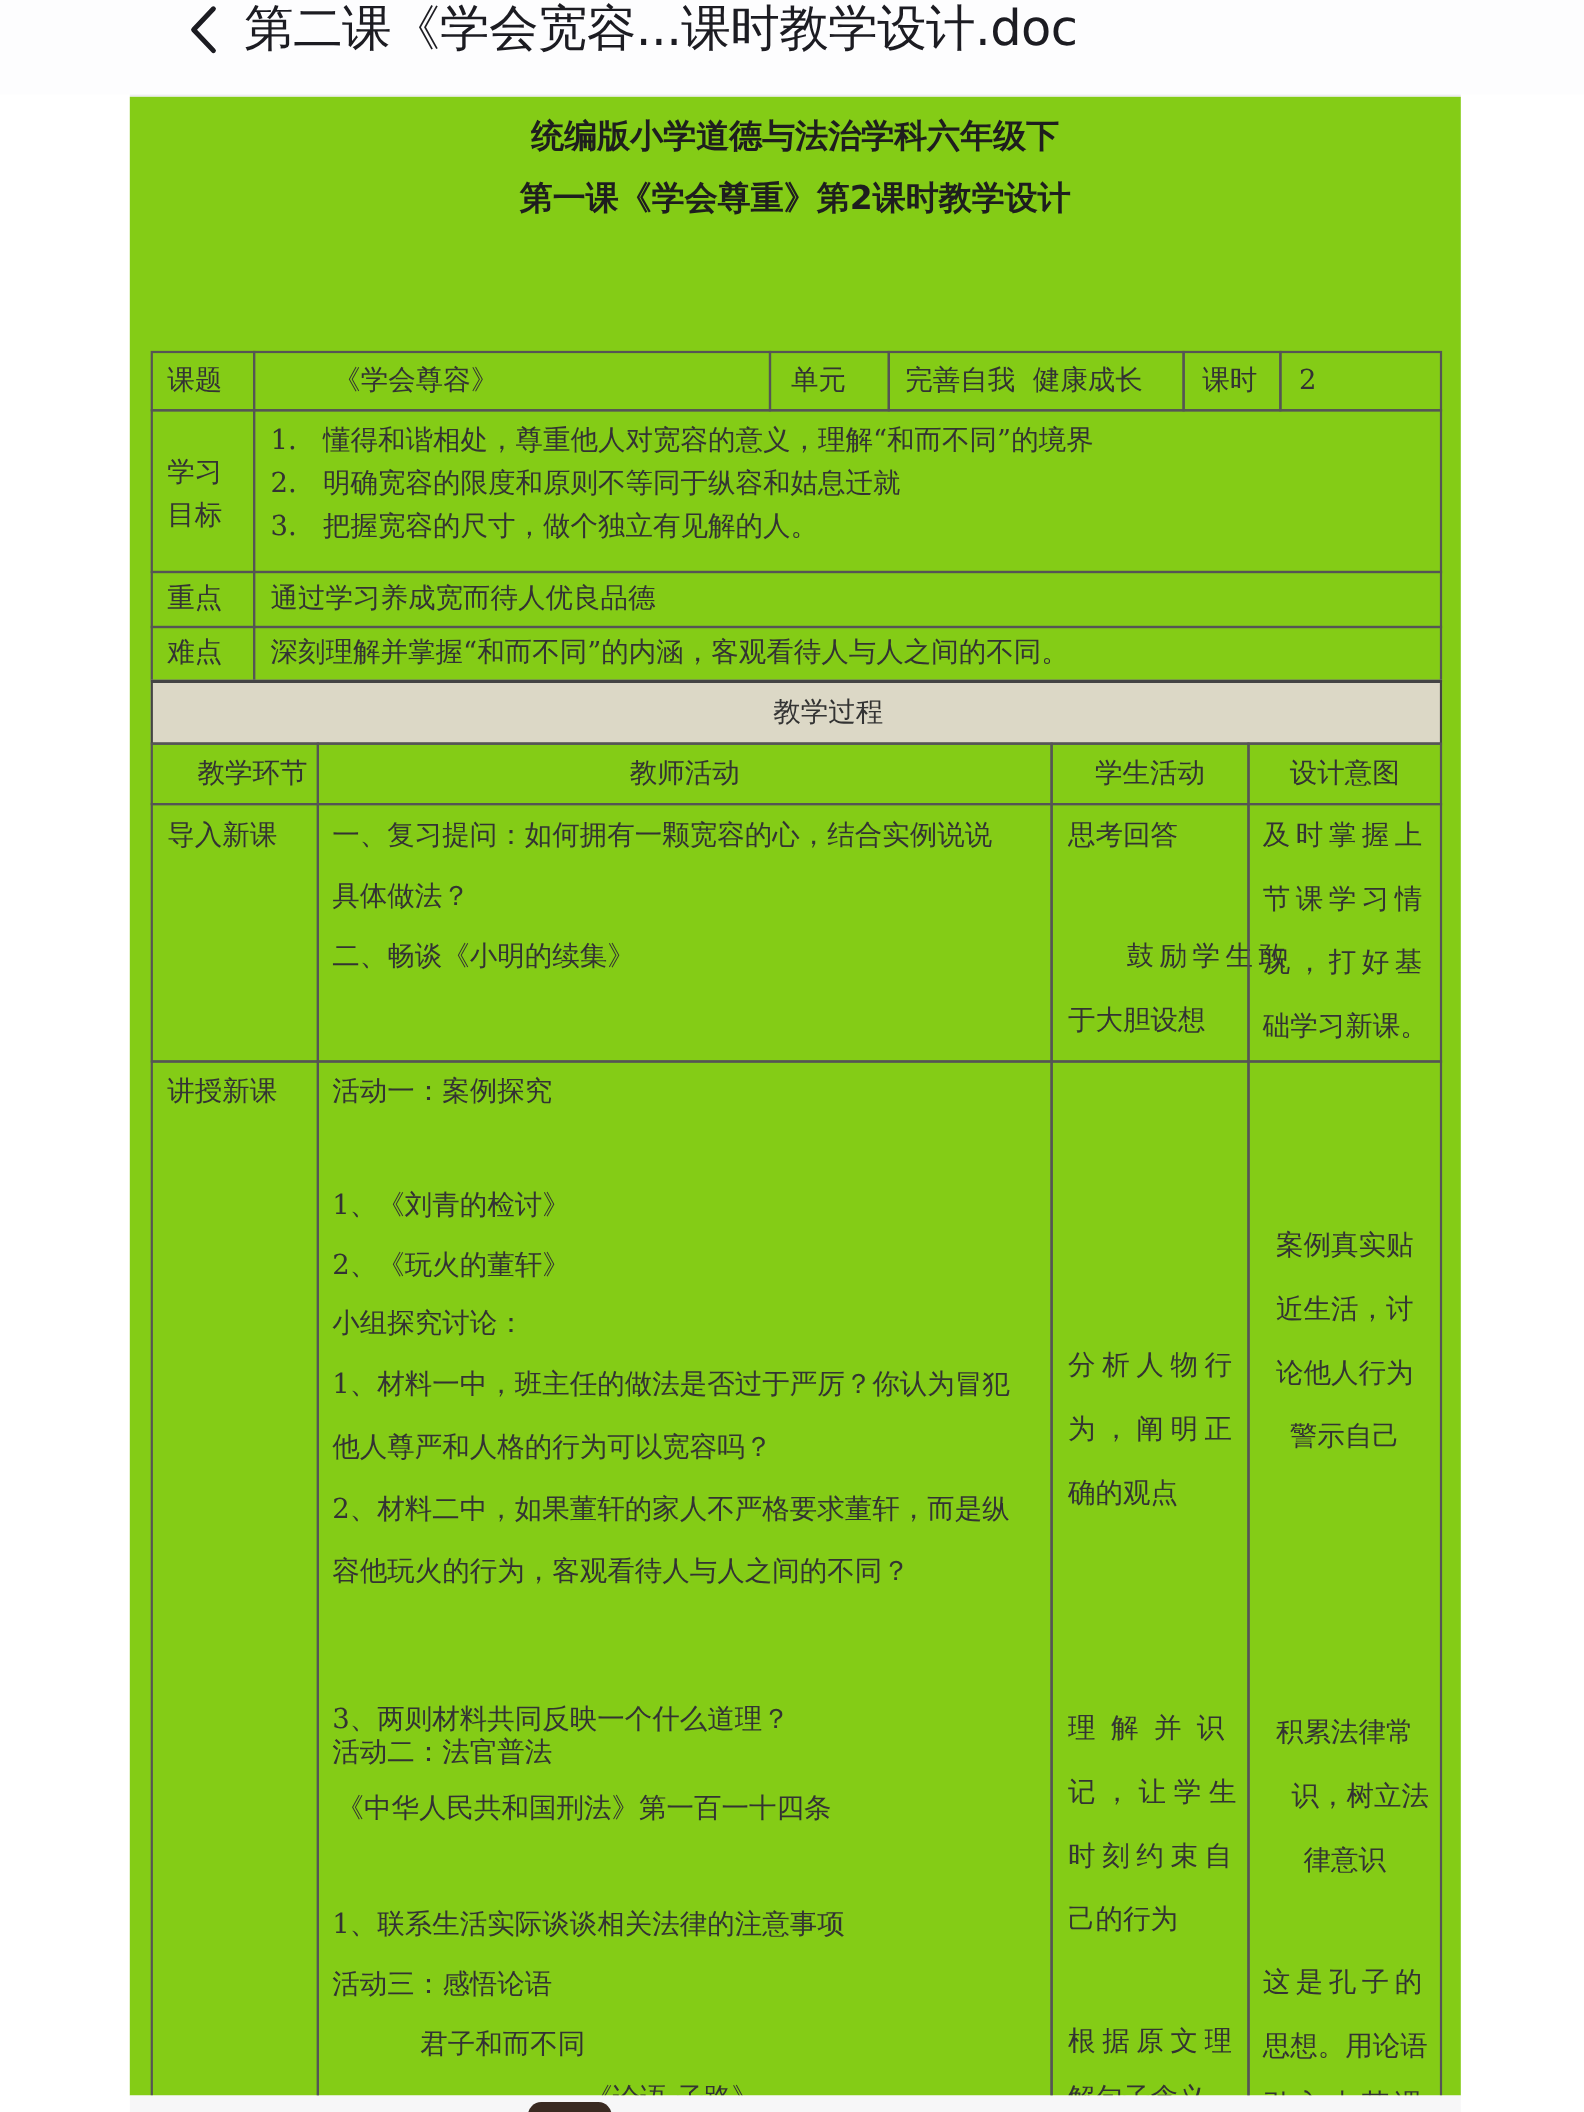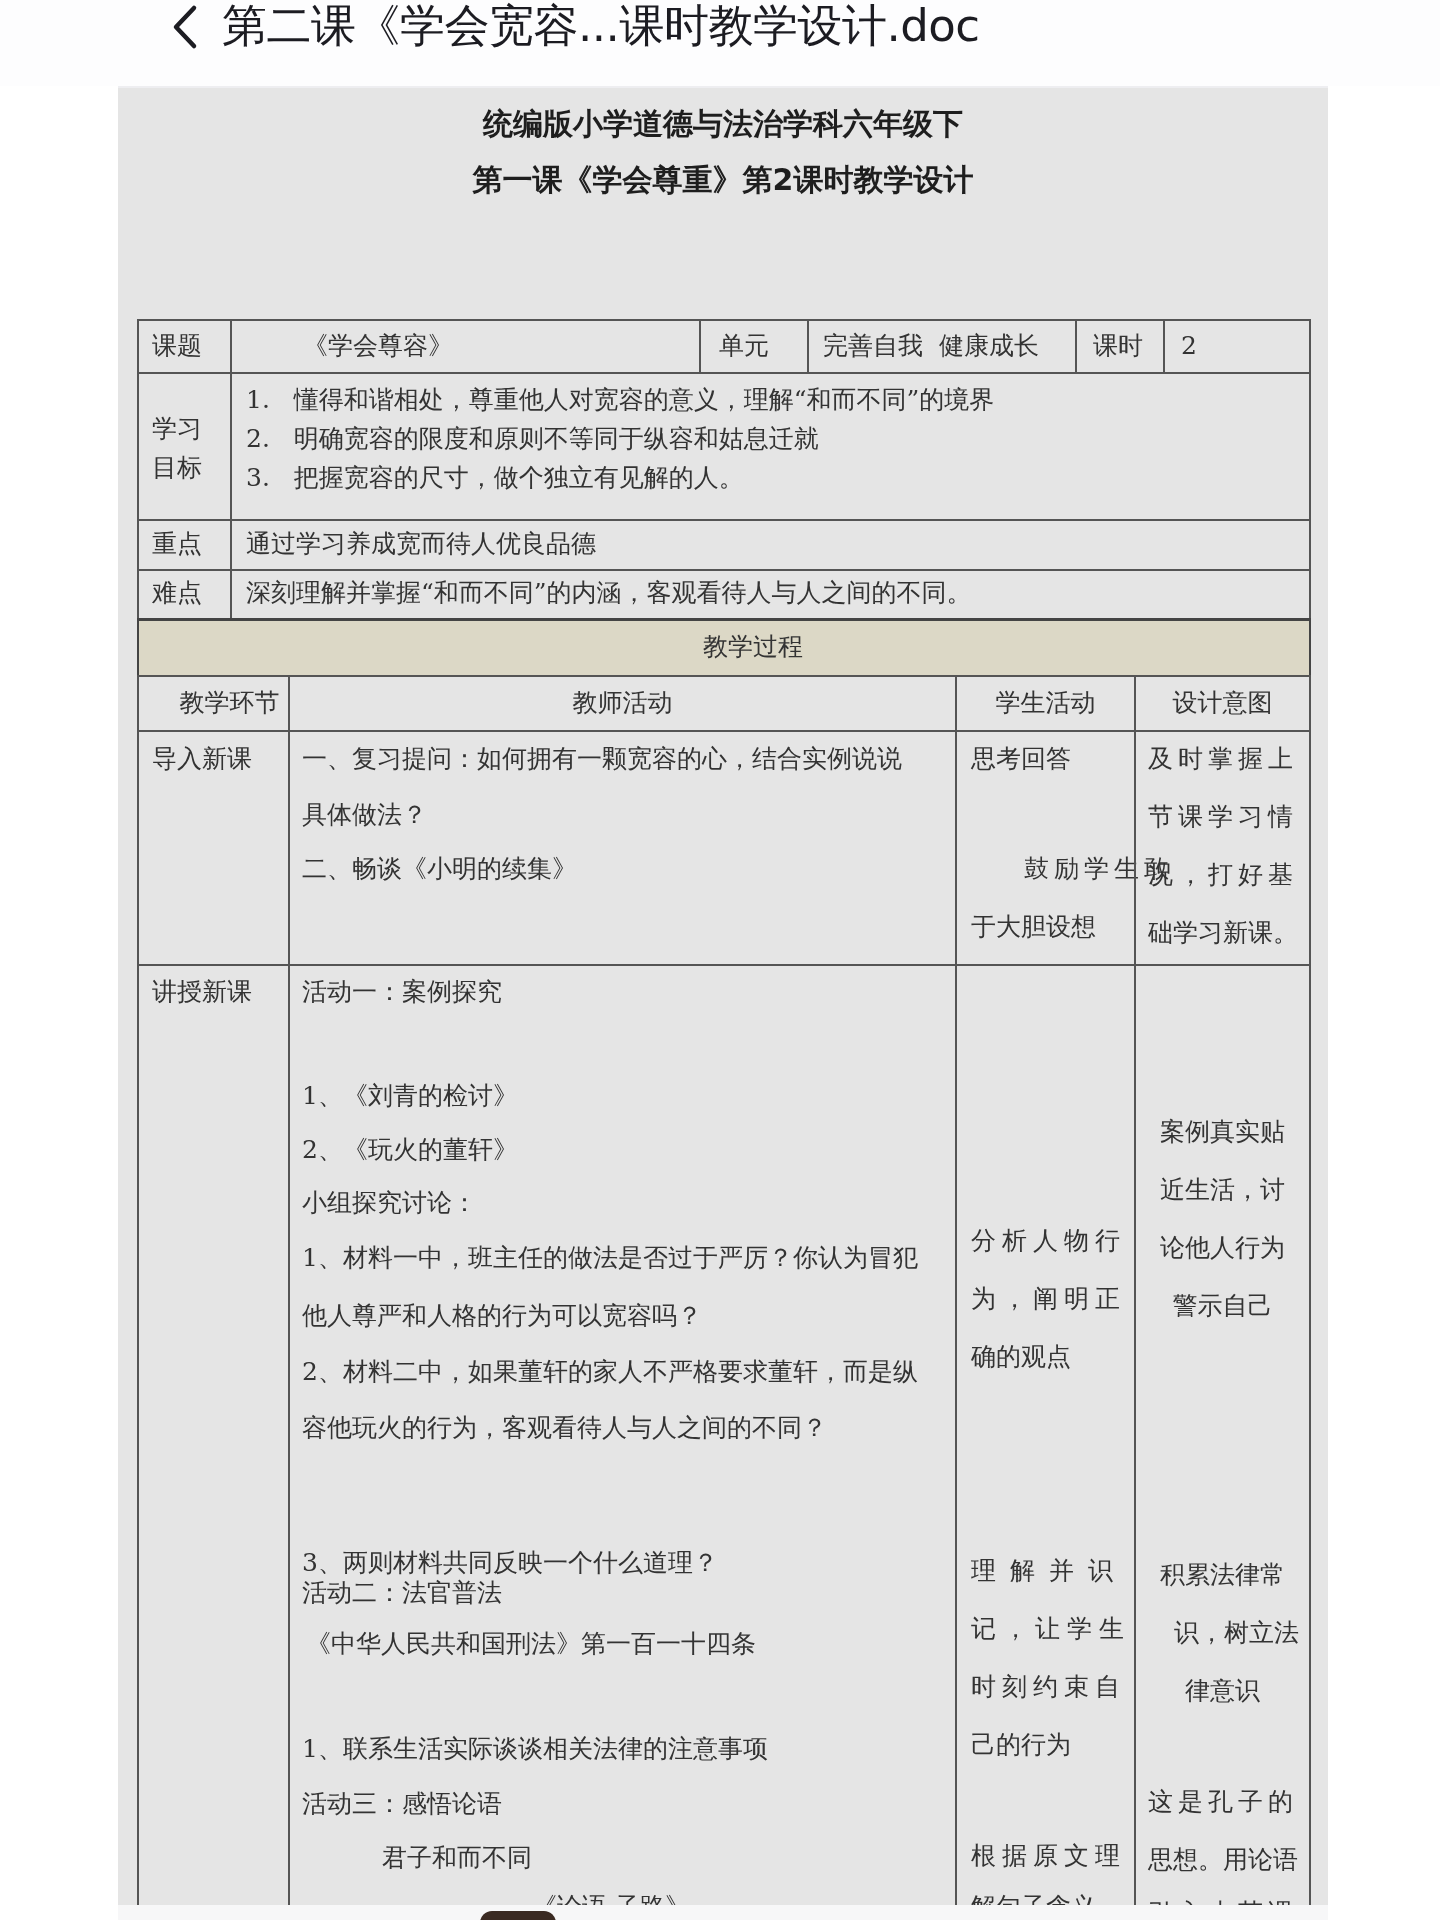--- a/index.html
+++ b/index.html
@@ -4,21 +4,21 @@
 <style>
   * { box-sizing: border-box; margin: 0; padding: 0; }
   html, body { width: 1440px; height: 1920px; overflow: hidden; background: #ffffff; }
   body { position: relative; font-family: "DejaVu Serif", "Liberation Serif", serif; color: #2a2a2a; }
 
   .topbar { position: absolute; left: 0; top: 0; width: 1440px; height: 86px; background: #fdfdfe; }
   .back-icon { position: absolute; left: 166px; top: 4px; width: 40px; height: 46px; cursor: pointer; }
   .doc-title { position: absolute; left: 222px; top: -4px; font-family: "DejaVu Sans", sans-serif; font-size: 45px; color: #1c1c22; white-space: nowrap; letter-spacing: -0.5px; }
   .divider { position: absolute; left: 118px; top: 86px; width: 1210px; height: 2px; background: #eeeef1; }
 
-  .page { position: absolute; left: 118px; top: 88px; width: 1210px; height: 1817px; background: #e5e5e5; overflow: hidden; }
+  .page { position: absolute; left: 118px; top: 88px; width: 1210px; height: 1817px; background: #84cc16; overflow: hidden; }
 
   .heading { position: absolute; left: 0; width: 1210px; text-align: center; font-family: "DejaVu Sans", sans-serif; font-weight: bold; font-size: 30px; color: #1e1e1e; white-space: nowrap; }
   .heading.h1 { top: 16px; }
   .heading.h2 { top: 72px; }
 
   .cell { position: absolute; border: 2px solid #555; background: transparent; }
   .t { position: absolute; font-size: 25px; line-height: 1; white-space: nowrap; color: #333; }
   .lbl { font-family: "DejaVu Sans", sans-serif; color: #333; }
   .band { position: absolute; background: #dcd8c6; }
   .bottom-bar { position: absolute; left: 118px; top: 1905px; width: 1210px; height: 15px; background: #f7f7f8; }

